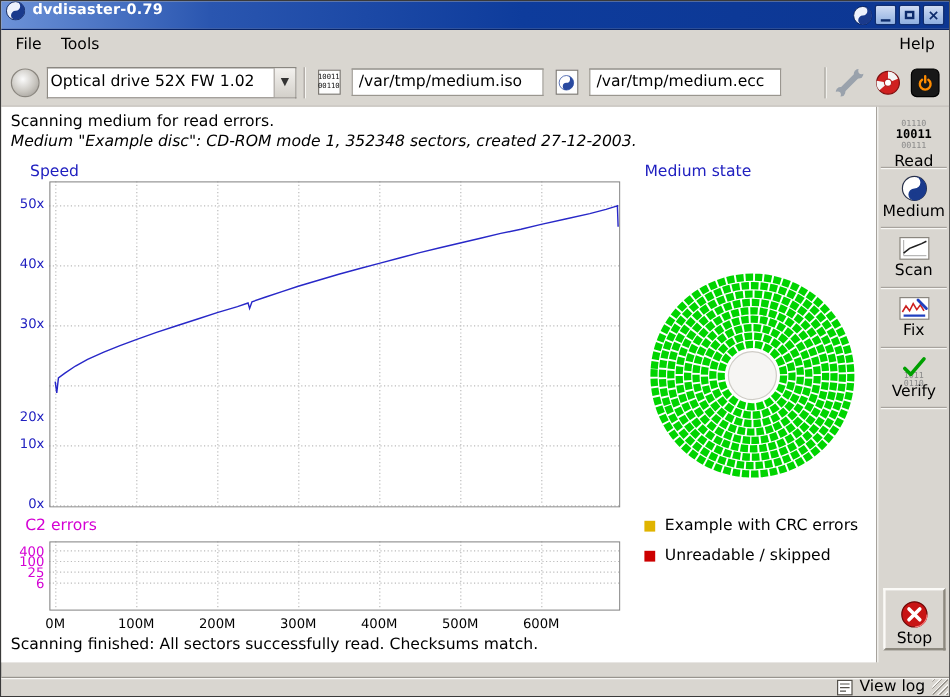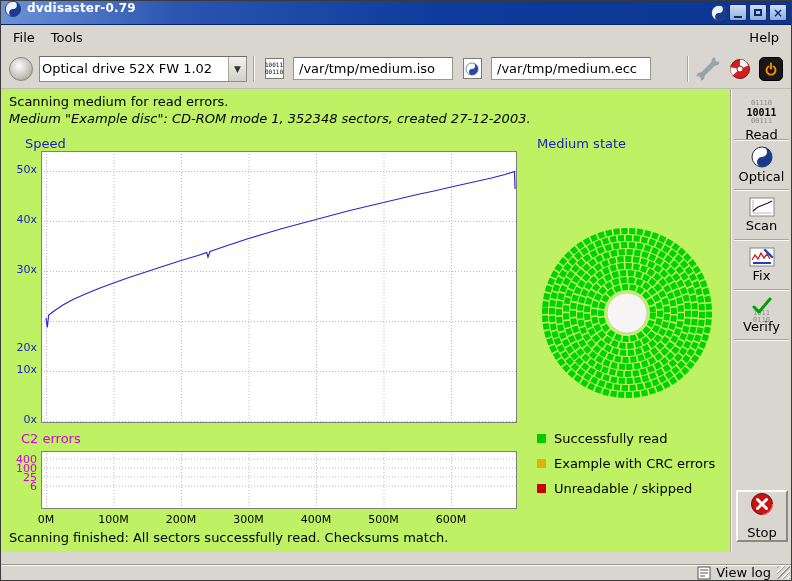--- a/index.html
+++ b/index.html
@@ -41,21 +41,21 @@
     background:transparent;border:none;padding:0;}
   .file-card{width:19px;height:21px;background:#fdfdfd;border:1px solid #7e7a74;
     font-family:"DejaVu Sans Mono","Liberation Mono",monospace;font-size:6px;line-height:1.15;
     display:flex;flex-direction:column;align-items:center;justify-content:center;color:#111;}
   .entry{width:160px;height:23px;background:#fff;border:1px solid #9a968f;border-top-color:#76726b;
     font:13px "DejaVu Sans","Liberation Sans",sans-serif;padding:0 5px;color:#000;}
   .tb-spacer{flex:1;}
   .power-btn{width:24px;height:24px;border-radius:5px;background:#181818;border:1px solid #000;
     display:flex;align-items:center;justify-content:center;padding:0;}
   
-  .main{position:absolute;left:0;top:88px;right:60px;bottom:28px;background:#bef264;
+  .main{position:absolute;left:0;top:88px;right:60px;bottom:28px;background:#ffffff;
     border-right:1px solid #a6a29c;}
   .abs{position:absolute;}
   .hdr1{left:8px;top:5px;}
   .hdr2{left:8px;top:22px;font-style:italic;}
   .chart-title{font-size:13px;}
   .speed-title{left:24px;top:47px;}
   .c2-title{left:20px;top:342px;}
   .medium-title{left:536px;top:47px;}
   #speed-svg{position:absolute;left:40px;top:62px;}
   #c2-svg{position:absolute;left:40px;top:362px;}
@@ -77,21 +77,21 @@
   .hsep{height:2px;margin:0 2px;border-top:1px solid #a8a49e;border-bottom:1px solid #f8f7f4;}
   .bits{font-family:"DejaVu Sans Mono","Liberation Mono",monospace;line-height:1.05;text-align:center;margin-top:12px;}
   .bits .dim{font-size:7px;color:#8a8a8a;}
   .bits .strong{font-size:10px;font-weight:bold;color:#000;}
   .verify-wrap{position:relative;width:28px;height:22px;}
   .verify-wrap .bits{position:absolute;left:0;top:2px;width:100%;}
   .verify-check{position:absolute;left:3px;top:0;}
   .stop-wrap{margin:0 4px 10px 4px;}
   .stop-btn{width:52px;height:52px;background:#d9d6d0;
     border:2px solid;border-color:#fbfaf7 #8d897f #8d897f #fbfaf7;
-    display:flex;flex-direction:column;align-items:center;justify-content:space-between;gap:1px;
+    display:flex;flex-direction:column;align-items:center;justify-content:flex-end;gap:1px;
     font:13px "DejaVu Sans",sans-serif;padding:0;}
   .spacer{flex:1;}
   
   .footer{position:absolute;left:0;right:0;bottom:0;height:16px;background:#d9d6d0;
     border-top:1px solid #98948e;box-shadow:inset 0 1px 0 #f8f7f4;
     display:flex;align-items:center;justify-content:flex-end;padding:0 16px;gap:6px;}
   .viewlog-btn{display:flex;align-items:center;gap:5px;background:transparent;border:none;
     font:13px "DejaVu Sans",sans-serif;padding:2px 4px;}
   .grip{position:absolute;right:1px;bottom:1px;width:13px;height:13px;
     background:repeating-linear-gradient(135deg,#f6f5f2 0 1px,#9a968f 1px 2px,transparent 2px 4px);}
@@ -254,24 +254,20 @@
         <circle cx="88" cy="88" r="54" fill="none" stroke="#00d400" stroke-width="6" stroke-dasharray="6.29 1.6" transform="rotate(92 88 88)"></circle>
         <circle cx="88" cy="88" r="61" fill="none" stroke="#00d400" stroke-width="6" stroke-dasharray="6.22 1.6" transform="rotate(115 88 88)"></circle>
         <circle cx="88" cy="88" r="68" fill="none" stroke="#00d400" stroke-width="6" stroke-dasharray="6.31 1.6" transform="rotate(138 88 88)"></circle>
         <circle cx="88" cy="88" r="75" fill="none" stroke="#00d400" stroke-width="6" stroke-dasharray="6.25 1.6" transform="rotate(161 88 88)"></circle>
         <circle cx="88" cy="88" r="82" fill="none" stroke="#00d400" stroke-width="6" stroke-dasharray="6.21 1.6" transform="rotate(184 88 88)"></circle>
         <circle cx="88" cy="88" r="20" fill="#f6f5f3" stroke="#cfccc6"></circle>
       </svg>
 
     <div class="abs legend">
       <div class="legend-row">
-        <span class="lg-sq" style="background: rgb(0, 204, 0);"></span>
-        <span>Successfully read</span>
-      </div>
-      <div class="legend-row">
         <span class="lg-sq" style="background: rgb(224, 180, 0);"></span>
         <span>Example with CRC errors</span>
       </div>
       <div class="legend-row">
         <span class="lg-sq" style="background: rgb(204, 0, 0);"></span>
         <span>Unreadable / skipped</span>
       </div>
     </div>
 
     <div class="abs status-msg">Scanning finished: All sectors successfully read. Checksums match.</div>
@@ -288,21 +284,21 @@
     </button>
     <div class="hsep"></div>
     <button class="side-btn">
       <svg width="22" height="22" viewBox="0 0 22 22">
         <circle cx="11" cy="11" r="10" fill="#ffffff" stroke="#20folder304" stroke-width="0"></circle>
         <circle cx="11" cy="11" r="10" fill="#ffffff" stroke="#283048"></circle>
         <path d="M11,1 A10,10 0 0 1 11,21 A5,5 0 0 1 11,11 A5,5 0 0 0 11,1 Z" fill="#1a3a8c"></path>
         <circle cx="11" cy="6" r="1.5" fill="#ffffff"></circle>
         <circle cx="11" cy="16" r="1.5" fill="#1a3a8c"></circle>
       </svg>
-      <span>Optical</span>
+      <span>Medium</span>
     </button>
     <div class="hsep"></div>
     <button class="side-btn">
       <svg width="26" height="20" viewBox="0 0 26 20">
         <rect x="1" y="1" width="24" height="18" fill="#ffffff" stroke="#8a867f"></rect>
         <line x1="4" y1="16" x2="4" y2="3" stroke="#b8b8b8"></line>
         <line x1="4" y1="16" x2="23" y2="16" stroke="#b8b8b8"></line>
         <polyline points="4,14 9,10 14,8 19,6 23,4" fill="none" stroke="#202020" stroke-width="1.3"></polyline>
       </svg>
       <span>Scan</span>

